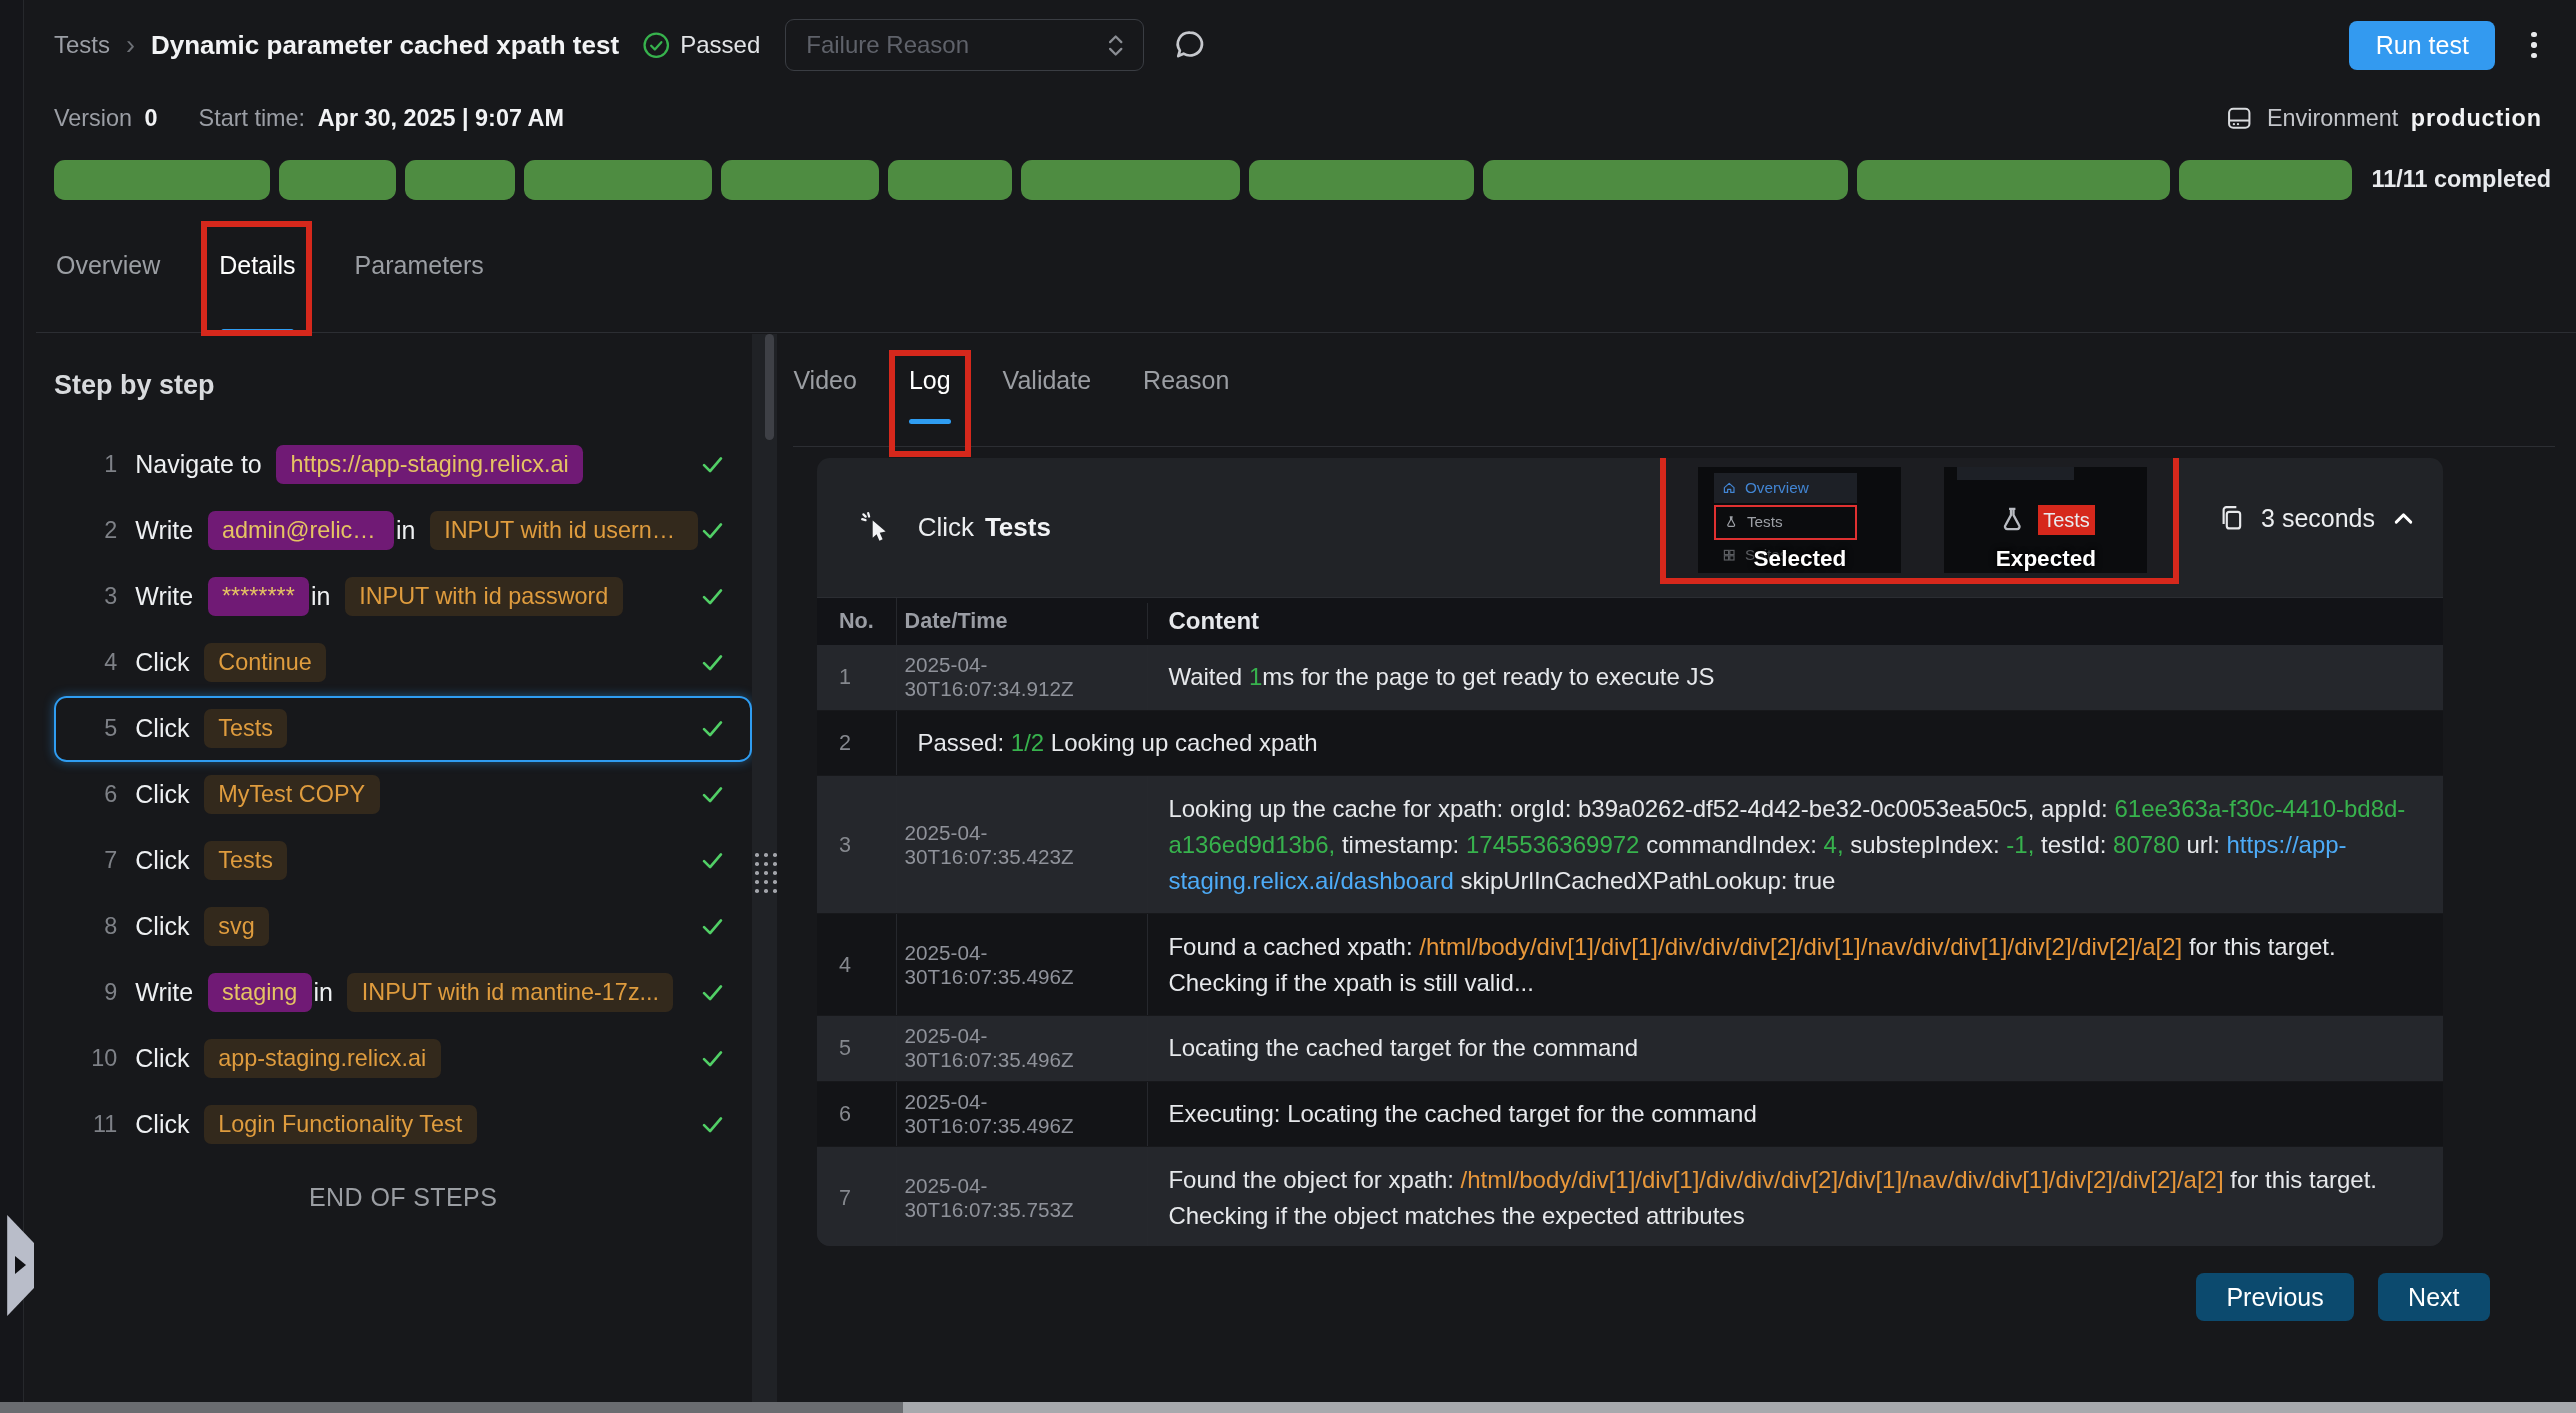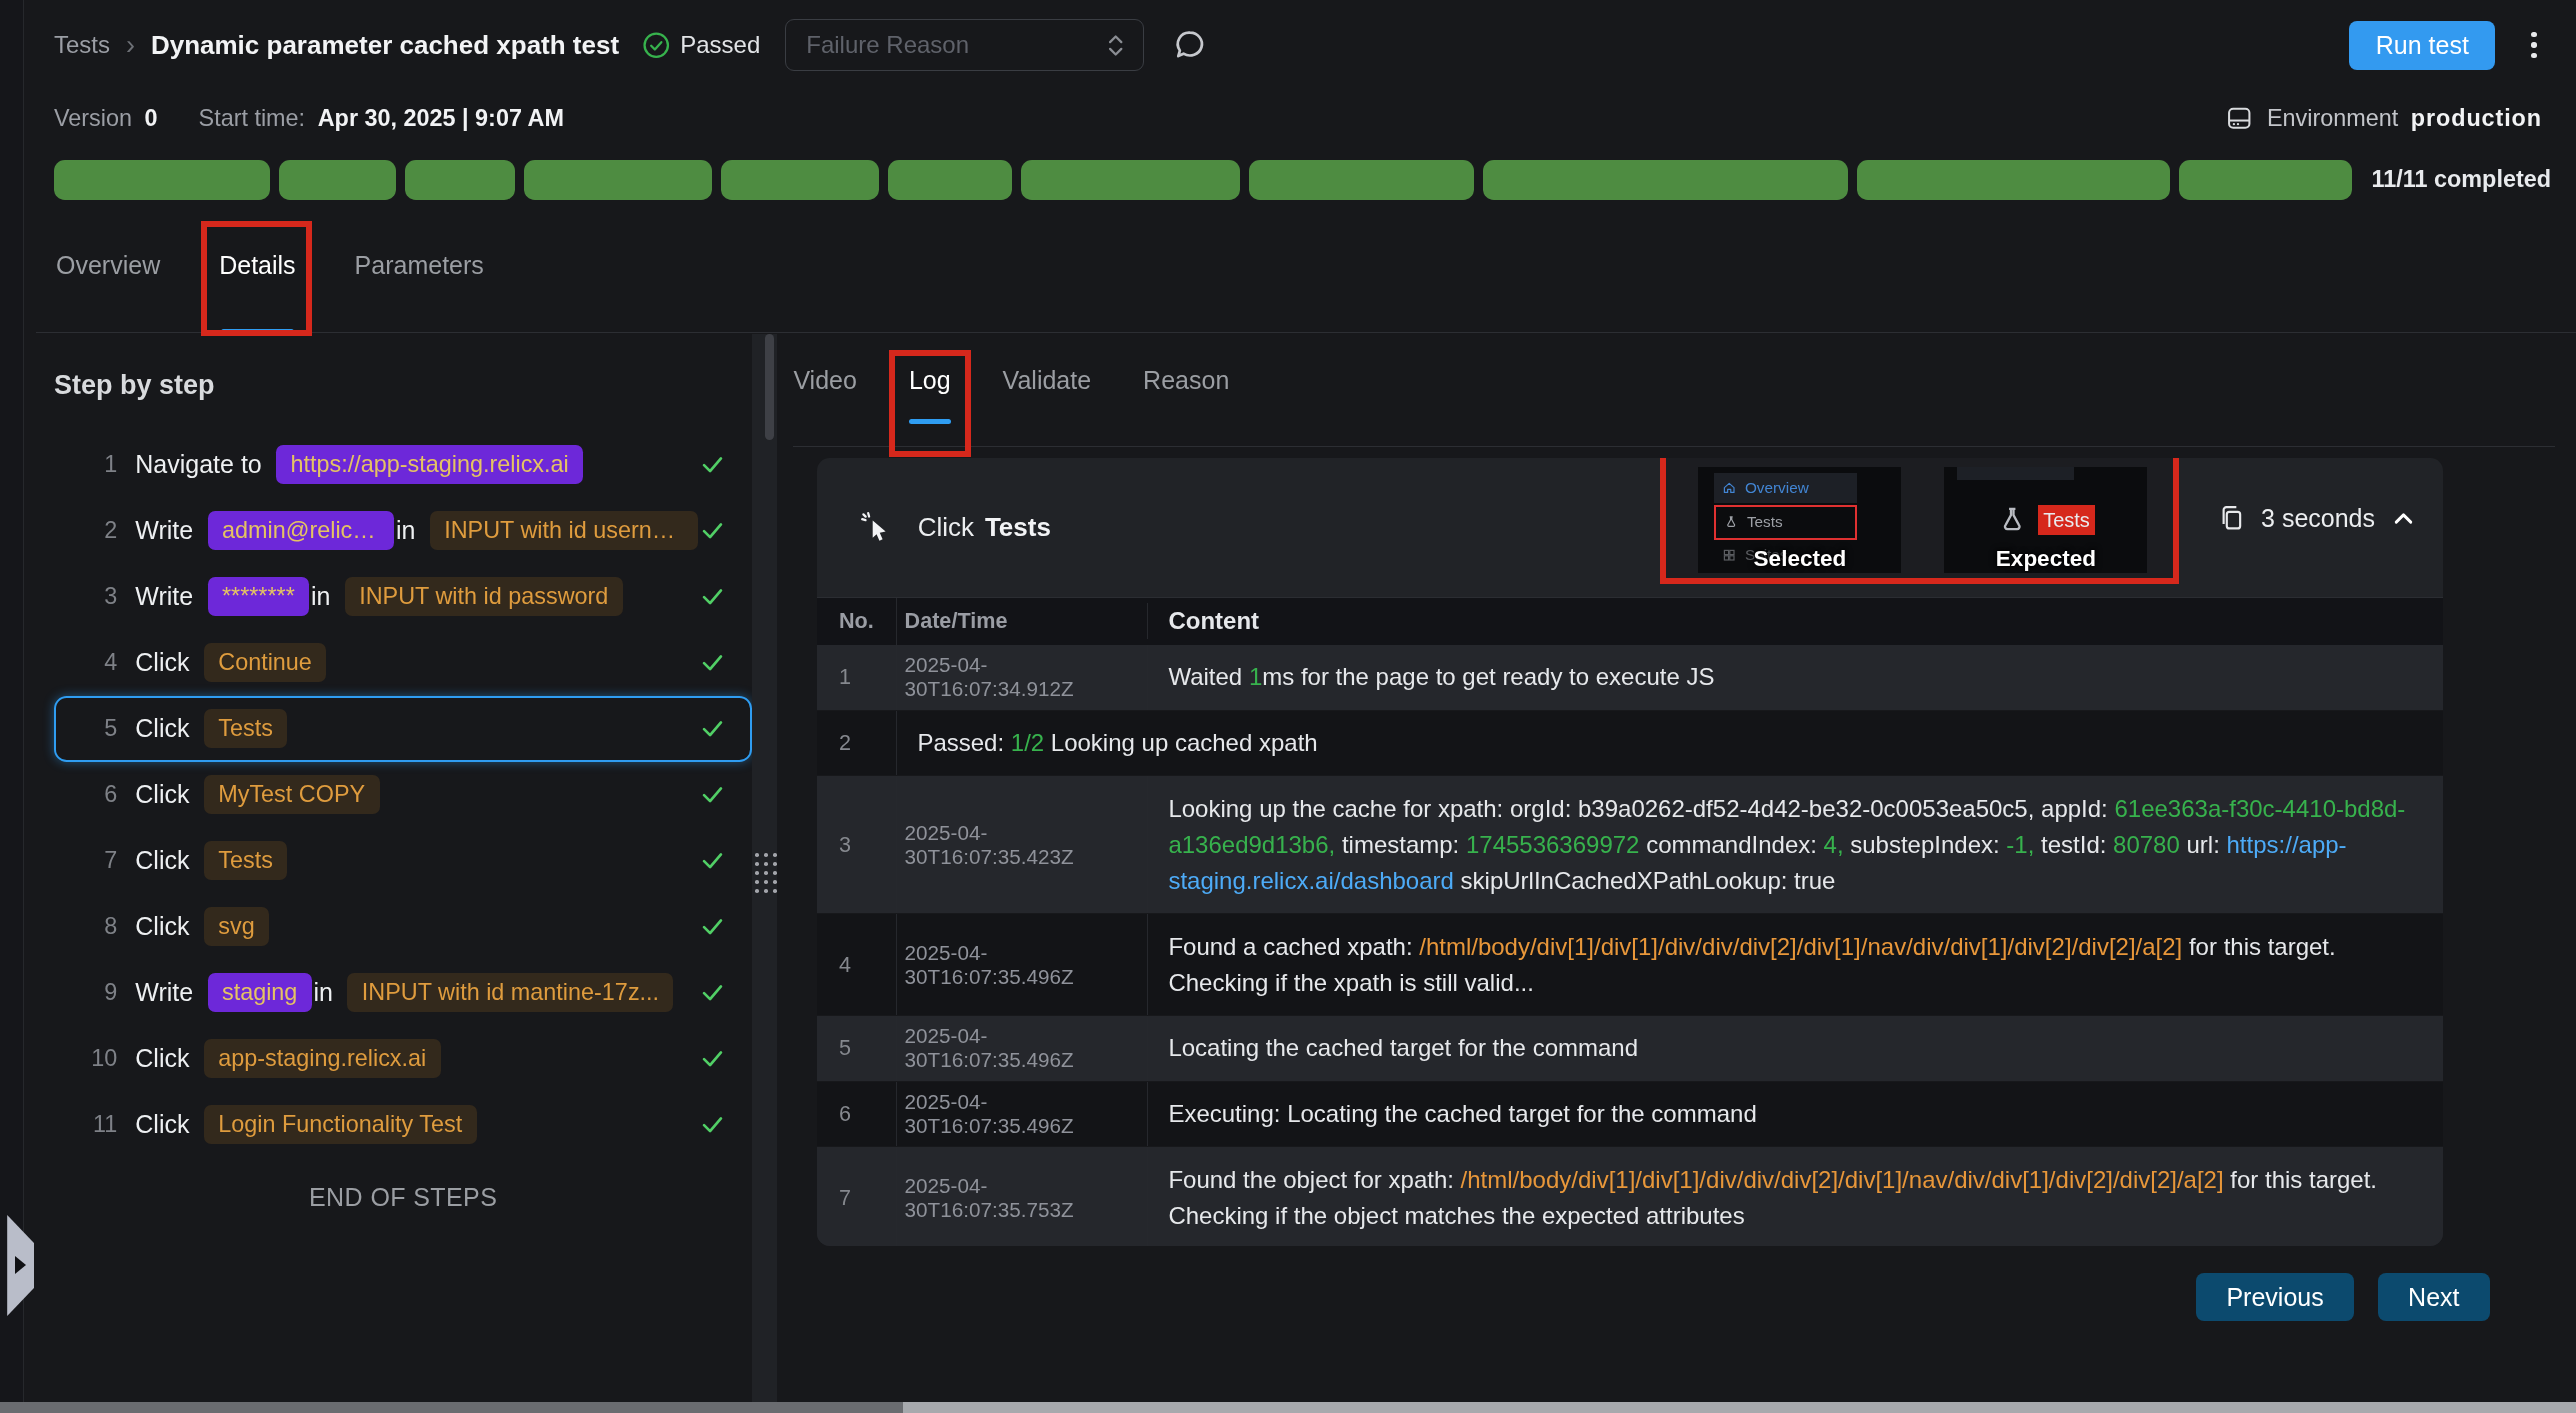--- a/index.html
+++ b/index.html
@@ -55,21 +55,21 @@
   
   .main{position:absolute;left:23.4px;top:334px;right:0;bottom:0;display:flex;}
   .steps{width:729px;box-sizing:border-box;padding:36px 0 0 30.5px;}
   .steps h2{margin:0;font-size:27px;font-weight:700;color:#d8dadd;}
   .step-list{margin-top:30.5px;}
   .step{display:flex;align-items:center;height:66px;padding:0 23.4px;border:2.7px solid transparent;border-radius:12.6px;box-sizing:border-box;cursor:pointer;}
   .step.selected{border-color:#2f9df2;box-shadow:0 0 10.8px rgba(47,157,242,.45);}
   .step .num{width:38px;text-align:right;font-size:23.4px;color:#7e8187;margin-right:18px;flex:none;}
   .step .action{font-size:25px;color:#eef0f2;margin-right:14.4px;white-space:nowrap;}
   .chip{font-size:23.4px;padding:6.3px 14.4px;border-radius:7.2px;white-space:nowrap;max-width:413px;overflow:hidden;text-overflow:ellipsis;}
-  .chip-value{color:#e5c363;background:#6d28d9;}
+  .chip-value{color:#e5c363;background:#701a75;}
   .chip-target{color:#df9c3e;background:#33291c;}
   .inword{font-size:25px;color:#eef0f2;margin:0 14.4px 0 1.8px;}
   .step .check{margin-left:auto;flex:none;}
   .end-steps{margin-top:25px;text-align:center;font-size:25px;color:#9b9ea3;letter-spacing:0.4px;}
 
   
   .gutter{position:relative;width:25px;flex:none;background:#202226;cursor:col-resize;}
   .gutter .thumb{position:absolute;right:3.6px;top:0;bottom:23.4px;width:9px;border-radius:4.5px;background:#3e4046;}
   .gutter .dots{position:absolute;left:2.7px;top:519px;display:grid;grid-template-columns:repeat(3,3.6px);grid-auto-rows:3.6px;gap:5.4px;}
   .gutter .dots i{width:3.6px;height:3.6px;border-radius:50%;background:#a3a5ab;}

